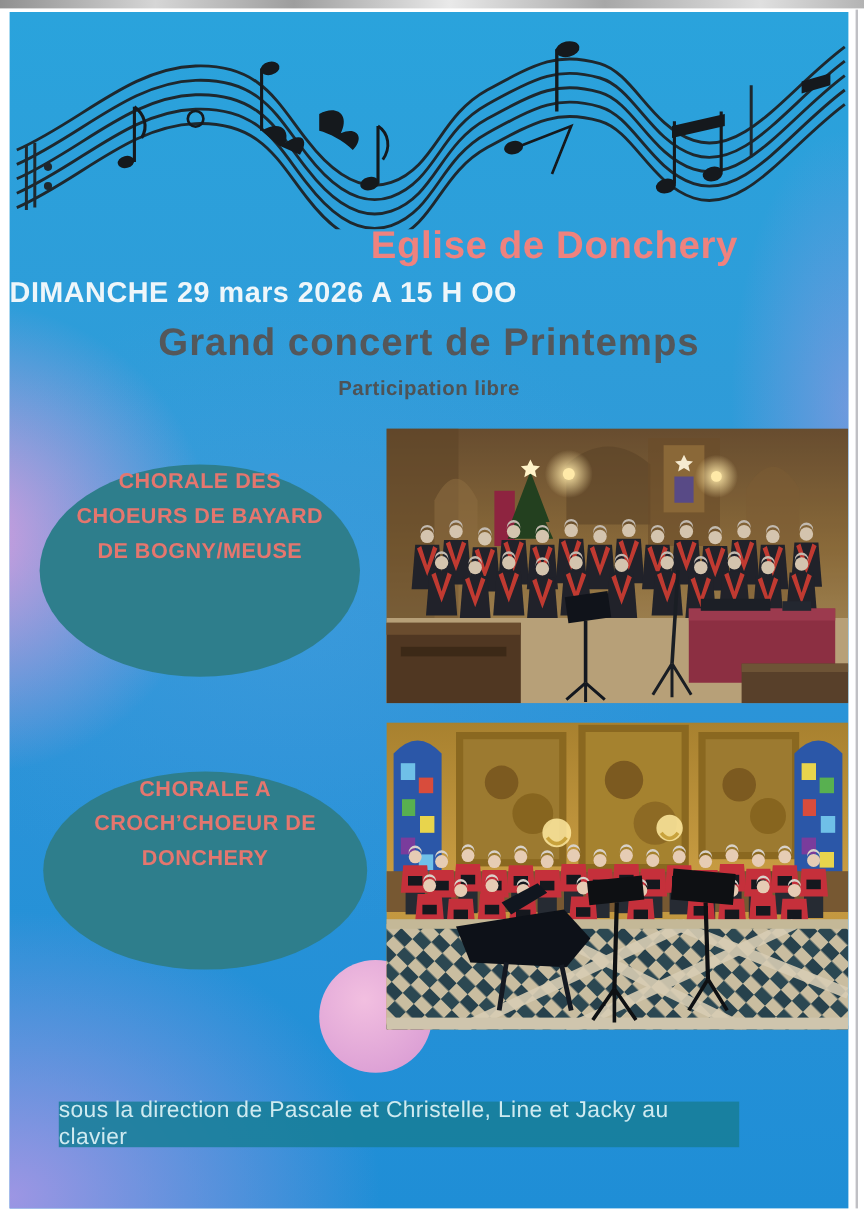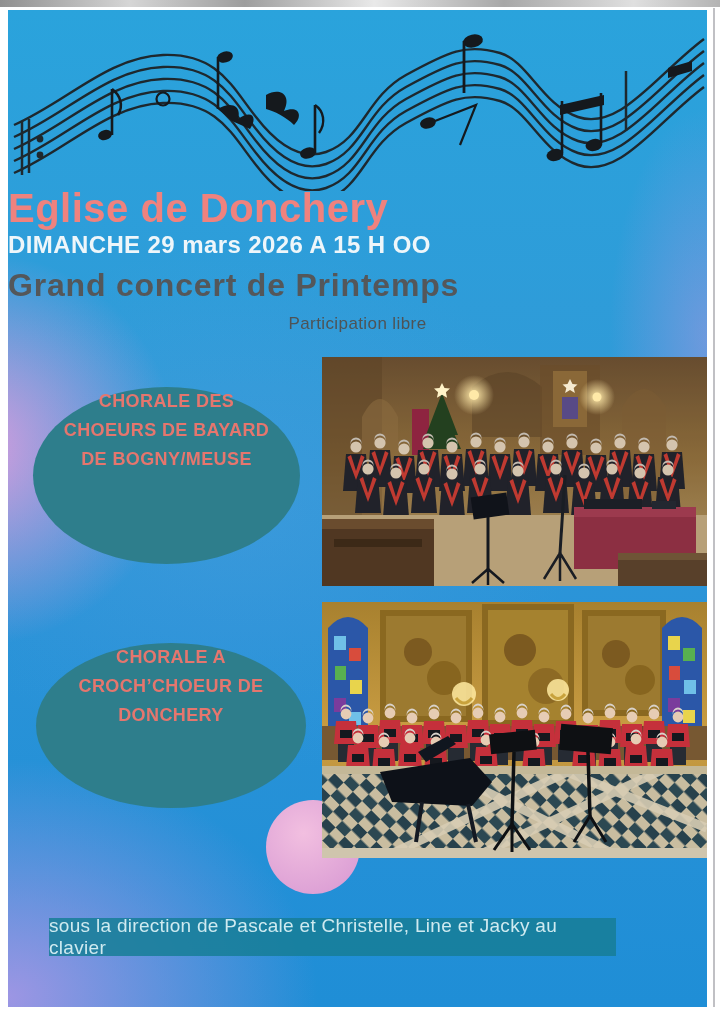--- a/index.html
+++ b/index.html
@@ -12,28 +12,28 @@
                background:#8c8c94; opacity:.55; }
   .poster { position:absolute; left:8px; top:10px; width:699px; height:997px; overflow:hidden;
     background:
       radial-gradient(ellipse 140px 330px at 100% 33%, rgba(172,152,226,0.50), transparent 70%),
       radial-gradient(ellipse 300px 290px at -5% 44%, rgba(232,158,222,0.92), transparent 68%),
       radial-gradient(ellipse 430px 330px at 0% 99%, rgba(162,150,228,0.96), transparent 72%),
       radial-gradient(ellipse 480px 380px at 34% 50%, rgba(90,160,225,0.30), transparent 70%),
       linear-gradient(180deg, #2aa3dc 0%, #2f9ad8 38%, #2a93d8 62%, #1f8ed6 100%);
   }
   .staff-wrap { position:absolute; left:0; top:3px; width:699px; height:178px; }
-  .venue   { position:absolute; left:0; top:176px; width:607px; text-align:left;
-             font-size:40px; font-weight:bold; letter-spacing:.5px; color:#ef827e; }
+  .venue   { position:absolute; left:0; top:176px; width:607px; text-align:right;
+             font-size:32px; font-weight:bold; letter-spacing:.5px; color:#ef827e; }
   .dateline{ position:absolute; left:0; top:221px; width:629px; 
              font-size:24px; font-weight:bold; letter-spacing:.4px; color:#eef6fa; }
-  .event   { position:absolute; left:0; top:257px; width:699px; 
+  .event   { position:absolute; left:0; top:257px; width:699px; text-align:center;
              font-size:32px; font-weight:bold; letter-spacing:.8px; color:#54575a; }
   .admission{ position:absolute; left:0; top:304px; width:699px; text-align:center;
-             font-size:17px; font-weight:normal; letter-spacing:.4px; color:#4e5356; }
+             font-size:17px; font-weight:bold; letter-spacing:.4px; color:#4e5356; }
   .badge { position:absolute; background:#2e7e8c; border-radius:50%;
            display:flex; align-items:flex-start; justify-content:center; text-align:center;
            color:#e5766e; font-weight:bold; font-size:18px; line-height:1.62; letter-spacing:.4px; }
   .badge-1 { left:25px; top:377px; width:267px; height:177px; }
   .badge-2 { left:28px; top:633px; width:270px; height:165px; }
   .badge span { display:block; }
   .photo { position:absolute; width:385px; z-index:2; }
   .photo-1 { left:314px; top:347px; height:229px; }
   .photo-2 { left:314px; top:592px; height:256px; }
   .pink-blob { position:absolute; left:258px; top:790px; width:94px; height:94px;

